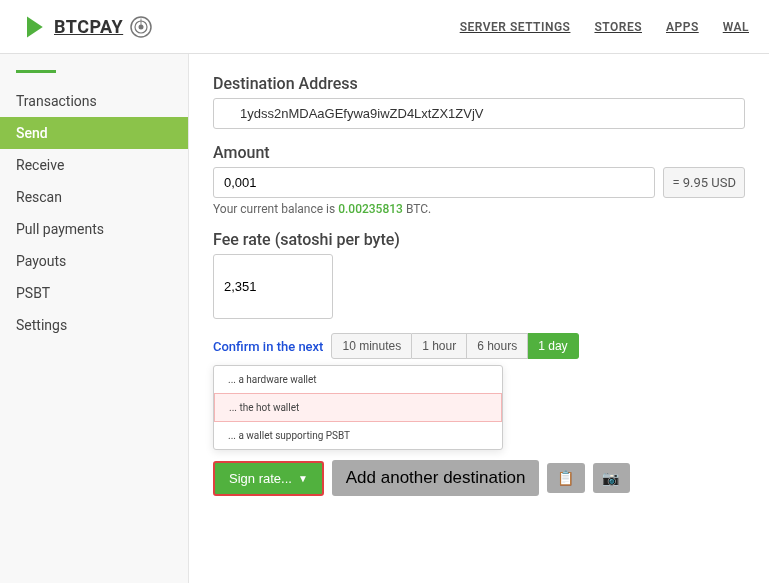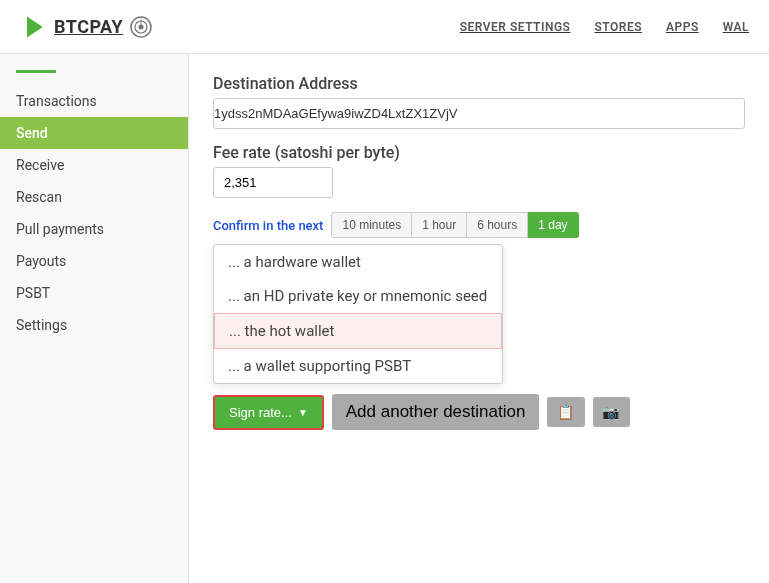--- a/index.html
+++ b/index.html
@@ -109,21 +109,21 @@
     }
     .form-label {
       display: block;
       font-size: 16px;
       color: #444;
       margin-bottom: 5px;
       font-weight: 500;
     }
     .form-control {
       width: 100%;
-      padding: 7px 0;
+      padding: 7px 26px;
       border: 1px solid #ccc;
       border-radius: 3px;
       font-size: 13px;
       color: #333;
       background: #fff;
     }
 
     .amount-row {
       display: flex;
       align-items: center;
@@ -151,21 +151,21 @@
       color: #666;
       margin-top: 4px;
     }
     .balance-amount {
       color: #51b13e;
       font-weight: 500;
     }
 
     .fee-input {
       width: 120px;
-      padding: 7px 10px;
+      padding: 24px 10px;
       border: 1px solid #ccc;
       border-radius: 3px;
       font-size: 13px;
     }
 
     
     .confirm-row {
       display: flex;
       align-items: center;
       gap: 0;
@@ -200,21 +200,21 @@
       background: #fff;
       border: 1px solid #ccc;
       border-radius: 3px;
       margin-top: 6px;
       width: 290px;
       z-index: 10;
       box-shadow: 0 2px 8px rgba(0,0,0,0.1);
     }
     .dropdown-item {
       padding: 8px 14px;
-      font-size: 15px;
+      font-size: 10px;
       color: #444;
       cursor: pointer;
     }
     .dropdown-item.highlighted {
       background: #fff0f0;
       border: 1.5px solid #e0404055;
     }
 
     
     .action-row {
@@ -316,37 +316,46 @@
     </div>
   </aside>
 
   <main class="content">
 
     <div class="form-group">
       <label class="form-label">Destination Address</label>
       <input class="form-control" type="text" value="1ydss2nMDAaGEfywa9iwZD4LxtZX1ZVjV" style="">
     </div>
 
+    <div class="form-group">
+      <label class="form-label">Amount</label>
+      <div class="amount-row">
+        <input class="amount-input" type="text" value="0,001" style="">
+        <span class="amount-usd">= 9.95 USD</span>
+      </div>
+      <div class="balance-text">
+        <span>Your current balance is </span><span class="balance-amount">0.00235813</span><span> BTC.</span>
+      </div>
+    </div>
 
     <div class="form-group">
       <label class="form-label">Fee rate (satoshi per byte)</label>
       <input class="fee-input" type="text" value="2,351" style="">
     </div>
 
     <div class="confirm-row">
       <span class="confirm-label">Confirm in the next</span>
       <button class="time-btn">10 minutes</button>
       <button class="time-btn">1 hour</button>
       <button class="time-btn">6 hours</button>
       <button class="time-btn active">1 day</button>
     </div>
 
     <div class="dropdown-menu">
       <div class="dropdown-item">... a hardware wallet</div>
-      <div class="dropdown-item">... an HD private key or mnemonic seed</div>
       <div class="dropdown-item highlighted">... the hot wallet</div>
       <div class="dropdown-item">... a wallet supporting PSBT</div>
     </div>
 
     <div class="action-row">
       <button class="btn-sign">
         <span>Sign rate...</span>
         <span class="caret">▼</span>
       </button>
       <button class="btn-destination">Add another destination</button>

